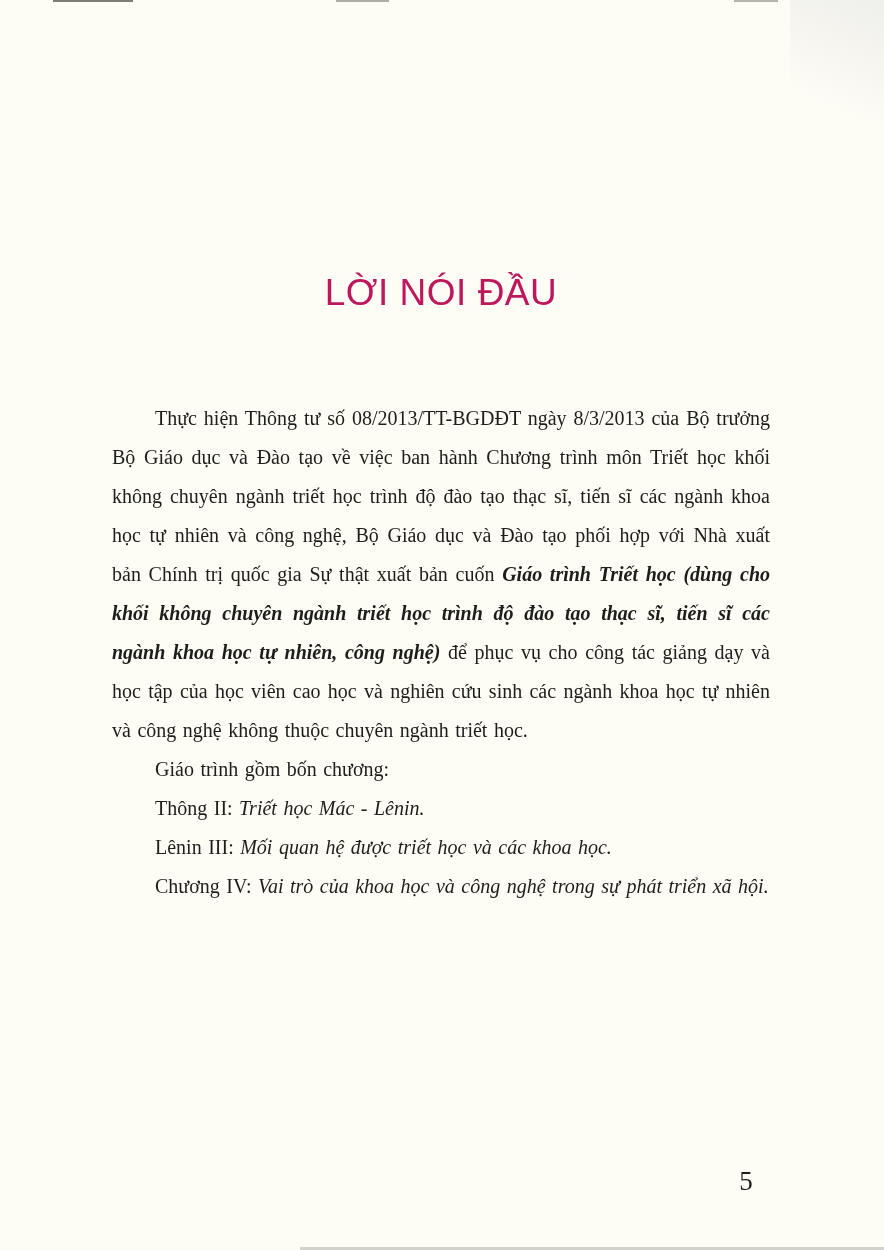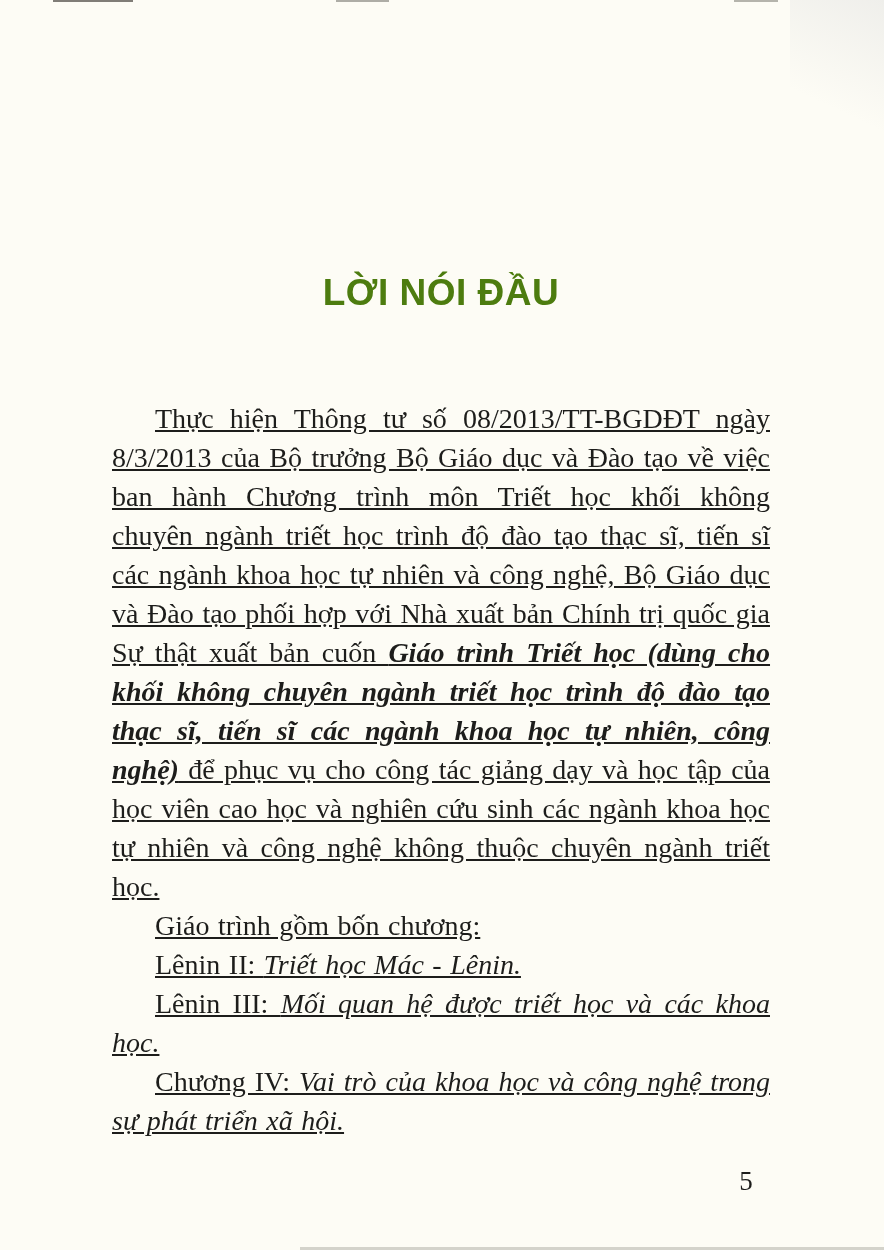--- a/index.html
+++ b/index.html
@@ -32,36 +32,35 @@
   .artifact-bottom { left: 300px; top: 1247px; width: 584px; height: 3px; background: #c9c8c0; opacity: .8; }
 
   .title {
     position: absolute;
     left: 112px;
     top: 272px;
     width: 658px;
     margin: 0;
     text-align: center;
     font-family: "Liberation Sans", "DejaVu Sans", sans-serif;
-    font-weight: 700;
+    font-weight: 400;
     font-size: 37px;
     line-height: 42px;
     letter-spacing: 0.5px;
-    color: #4d7c0f;
+    color: #be185d;
   }
   .body-text {
     position: absolute;
     left: 112px;
     top: 399px;
     width: 658px;
-    font-size: 28px;
+    font-size: 20px;
     line-height: 39px;
     text-align: justify;
     word-spacing: 1.5px;
-    text-decoration: underline;
   }
   .para {
     margin: 0;
     text-indent: 43px;
   }
   .seg-regular     { font-style: normal; }
   .seg-italic      { font-style: italic; }
   .seg-bold-italic { font-style: italic; font-weight: 700; }
 
   .page-number {
@@ -88,21 +87,21 @@
 
   <h1 class="title">LỜI NÓI ĐẦU</h1>
 
   <div class="body-text">
 
     <p class="para"><span class="seg-regular">Thực hiện Thông tư số 08/2013/TT-BGDĐT ngày 8/3/2013 của Bộ trưởng Bộ Giáo dục và Đào tạo về việc ban hành Chương trình môn Triết học khối không chuyên ngành triết học trình độ đào tạo thạc sĩ, tiến sĩ các ngành khoa học tự nhiên và công nghệ, Bộ Giáo dục và Đào tạo phối hợp với Nhà xuất bản Chính trị quốc gia Sự thật xuất bản cuốn </span><span class="seg-bold-italic">Giáo trình Triết học (dùng cho khối không chuyên ngành triết học trình độ đào tạo thạc sĩ, tiến sĩ các ngành khoa học tự nhiên, công nghệ)</span><span class="seg-regular"> để phục vụ cho công tác giảng dạy và học tập của học viên cao học và nghiên cứu sinh các ngành khoa học tự nhiên và công nghệ không thuộc chuyên ngành triết học.</span></p>
 
     <p class="para"><span class="seg-regular">Giáo trình gồm bốn chương:</span></p>
 
 
-    <p class="para"><span class="seg-regular">Lênin II: </span><span class="seg-italic">Triết học Mác - Lênin.</span></p>
+    <p class="para"><span class="seg-regular">Thông II: </span><span class="seg-italic">Triết học Mác - Lênin.</span></p>
 
     <p class="para"><span class="seg-regular">Lênin III: </span><span class="seg-italic">Mối quan hệ được triết học và các khoa học.</span></p>
 
     <p class="para"><span class="seg-regular">Chương IV: </span><span class="seg-italic">Vai trò của khoa học và công nghệ trong sự phát triển xã hội.</span></p>
 
 
   </div>
 
   <div class="page-number">5</div>
 

